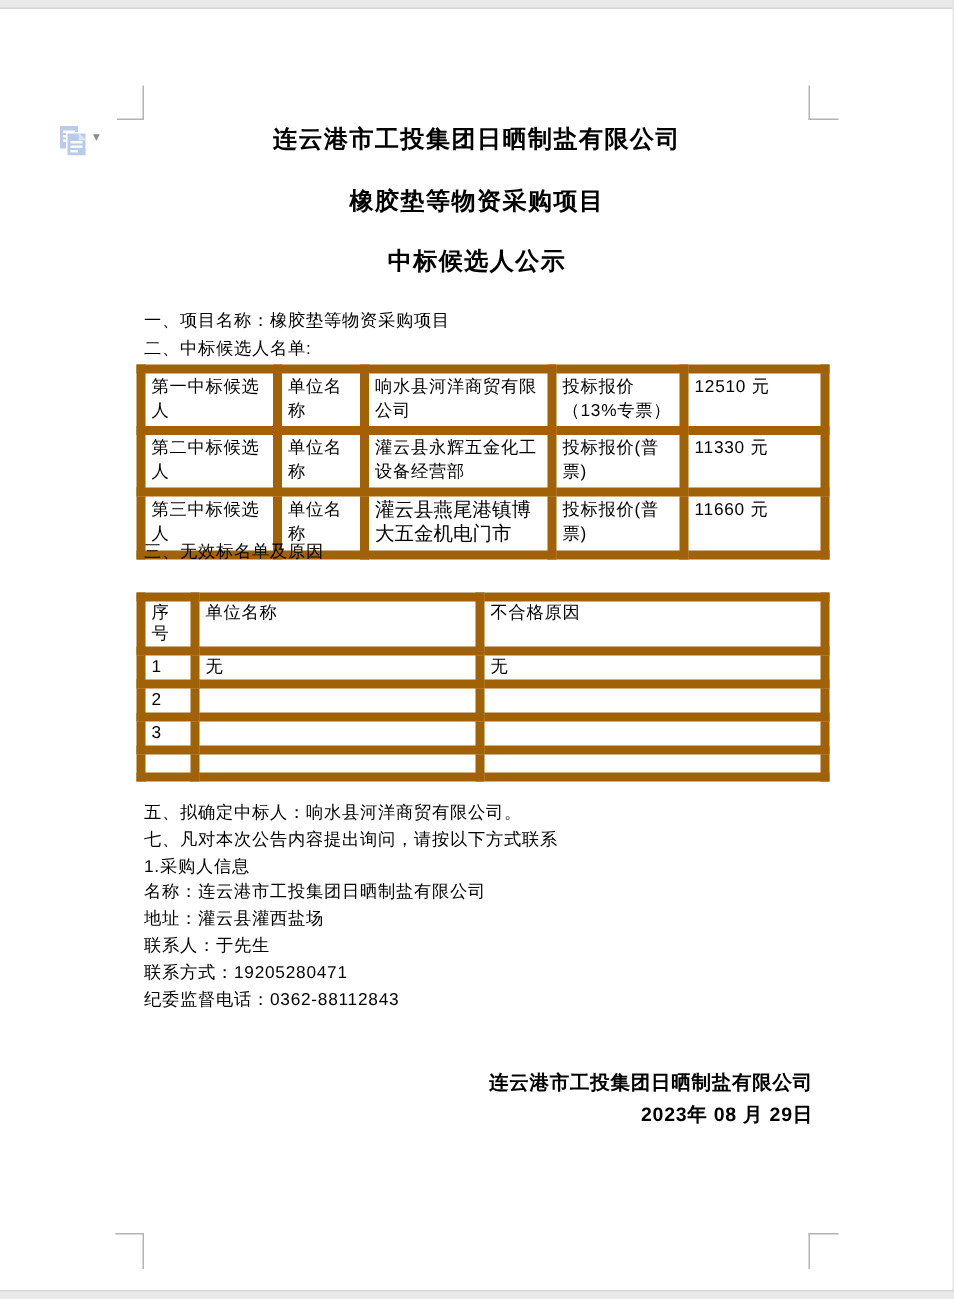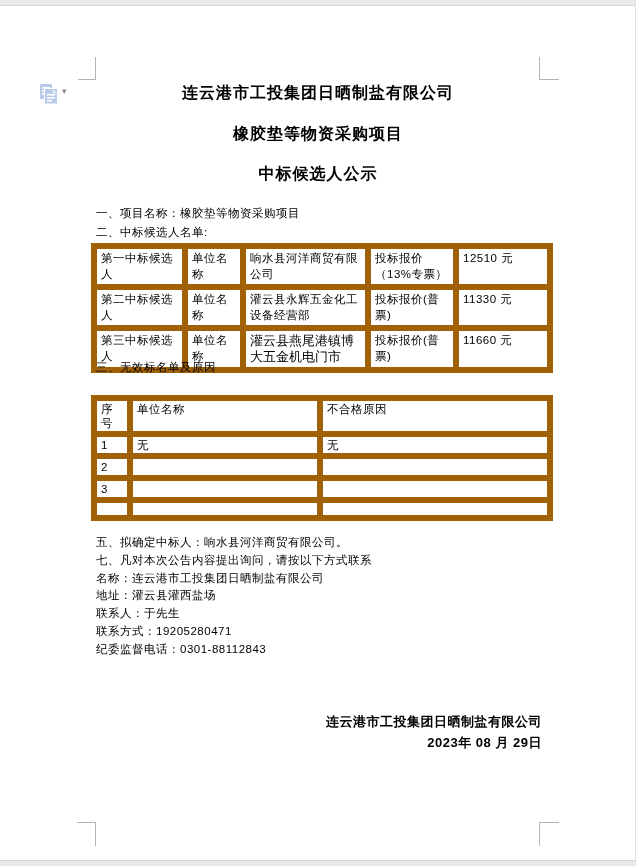--- a/index.html
+++ b/index.html
@@ -147,25 +147,26 @@
     <td></td>
     <td></td>
     <td></td>
   </tr>
 </tbody>
   </table>
 
 <div class="notes">
   <div>五、拟确定中标人：响水县河洋商贸有限公司。</div>
   <div>七、凡对本次公告内容提出询问，请按以下方式联系</div>
+  <div>1.采购人信息</div>
   <div>名称：连云港市工投集团日晒制盐有限公司</div>
   <div>地址：灌云县灌西盐场</div>
   <div>联系人：于先生</div>
   <div>联系方式：19205280471</div>
-  <div>纪委监督电话：0301-88112843</div>
+  <div>纪委监督电话：0362-88112843</div>
 </div>
 
 <div class="signature">
   <div>连云港市工投集团日晒制盐有限公司</div>
   <div>2023年 08 月 29日</div>
 </div>
 
 <div class="strip-bottom"></div>
 
 </body></html>

